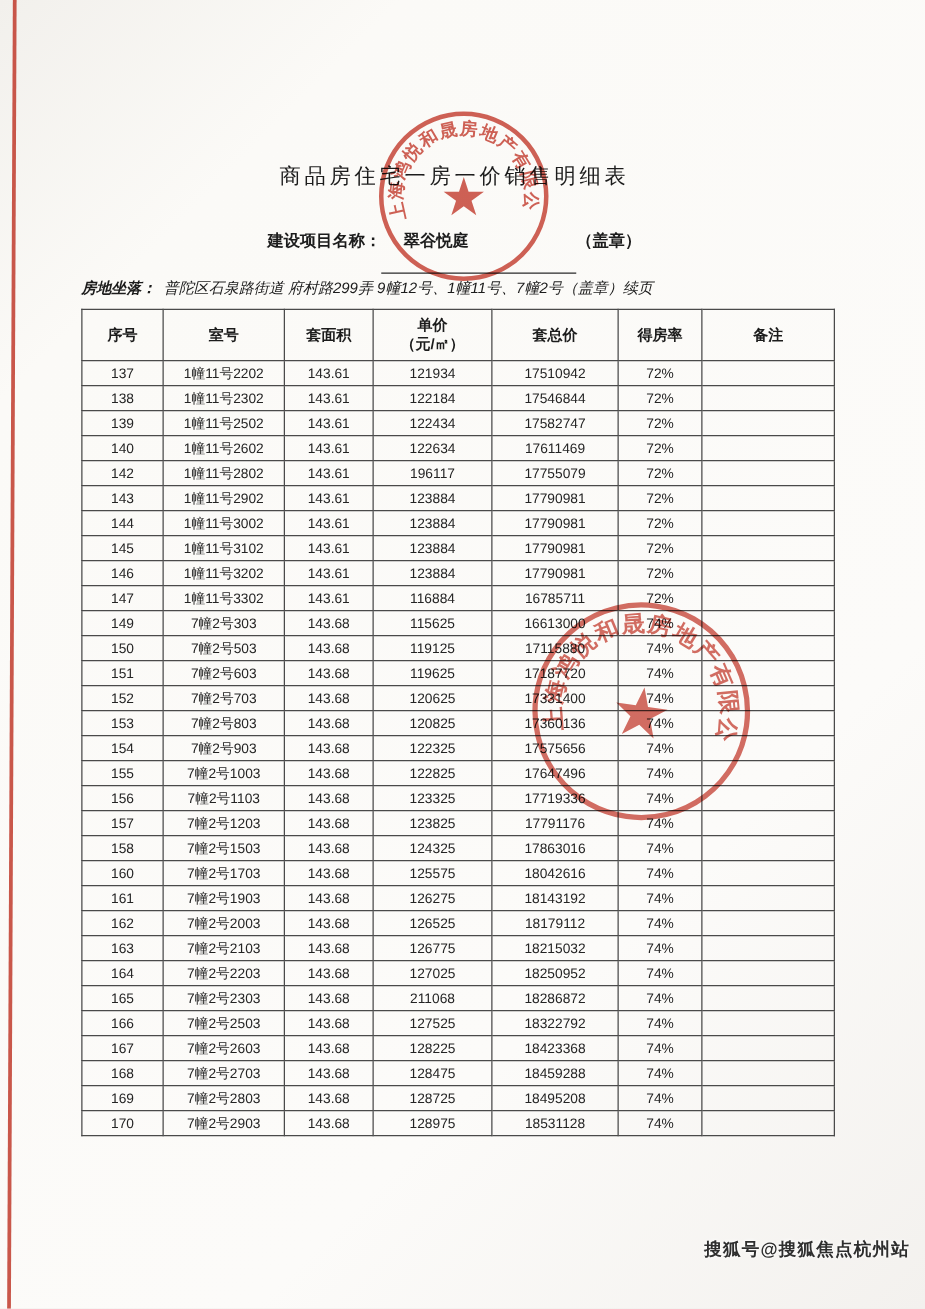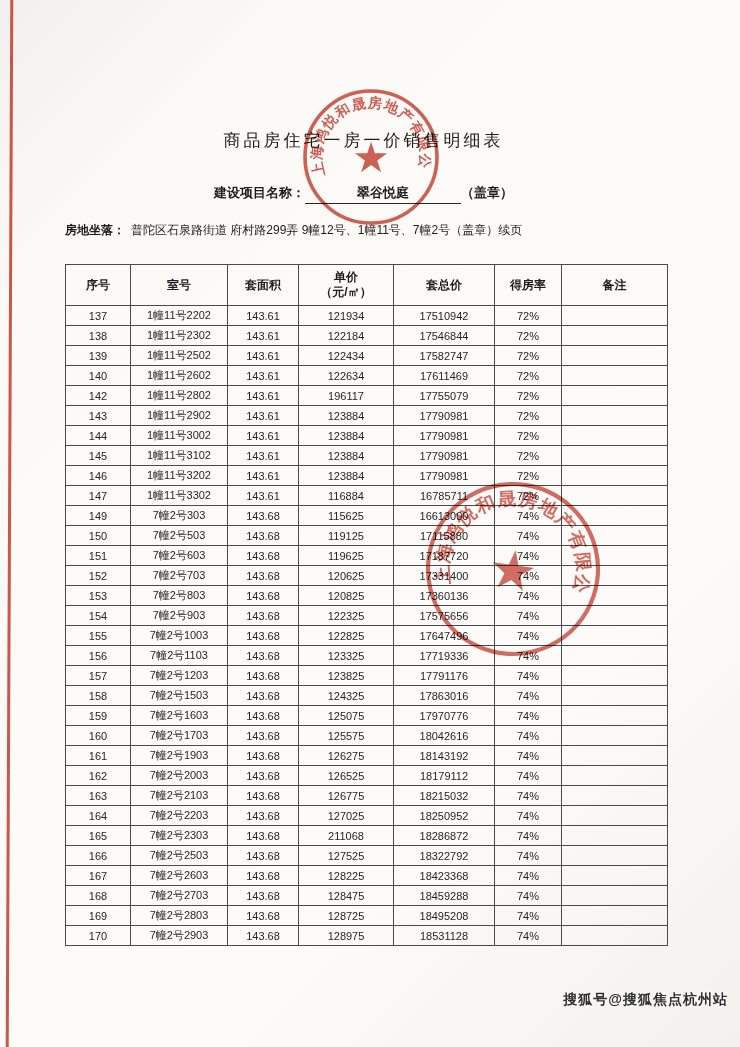--- a/index.html
+++ b/index.html
@@ -20,26 +20,27 @@
   .doc{position:absolute;left:65px;top:128px;width:597px;}
   .title{
     margin:0;text-align:center;font-size:17px;font-weight:400;
     letter-spacing:3px;line-height:26px;color:#1c1c1c;
   }
   .project-line{
     margin-top:30px;margin-bottom:16px;text-align:center;
     font-size:13px;font-weight:700;height:22px;color:#1c1c1c;
   }
   .project-name{
-    display:inline-block;min-width:120px;text-align:center;
-    border-bottom:1.5px solid #2a2a2a;padding:0 18px 1px 18px;
+    display:inline-block;min-width:120px;text-align:left;
+    border-bottom:1.5px solid #2a2a2a;padding:0 18px 16px 18px;
   }
   .location-line{
-    font-size:12px;height:18px;margin-bottom:24px;color:#1c1c1c;
+    font-size:12px;height:18px;margin-bottom:7px;color:#1c1c1c;
     white-space:nowrap;
+    font-style:italic;
   }
   .location-line .lbl{font-weight:700;margin-right:6px;}
   table{
     border-collapse:collapse;table-layout:fixed;width:595px;
     background:transparent;
   }
   th,td{
     border:1px solid #4a4a4a;text-align:center;vertical-align:middle;
     overflow:hidden;white-space:pre-line;
   }
@@ -263,29 +264,20 @@
           <tr>
             <td class="c0">158</td>
             <td class="c1">7幢2号1503</td>
             <td class="c2">143.68</td>
             <td class="c3">124325</td>
             <td class="c4">17863016</td>
             <td class="c5">74%</td>
             <td class="c6"></td>
           </tr>
           <tr>
-            <td class="c0">159</td>
-            <td class="c1">7幢2号1603</td>
-            <td class="c2">143.68</td>
-            <td class="c3">125075</td>
-            <td class="c4">17970776</td>
-            <td class="c5">74%</td>
-            <td class="c6"></td>
-          </tr>
-          <tr>
             <td class="c0">160</td>
             <td class="c1">7幢2号1703</td>
             <td class="c2">143.68</td>
             <td class="c3">125575</td>
             <td class="c4">18042616</td>
             <td class="c5">74%</td>
             <td class="c6"></td>
           </tr>
           <tr>
             <td class="c0">161</td>

